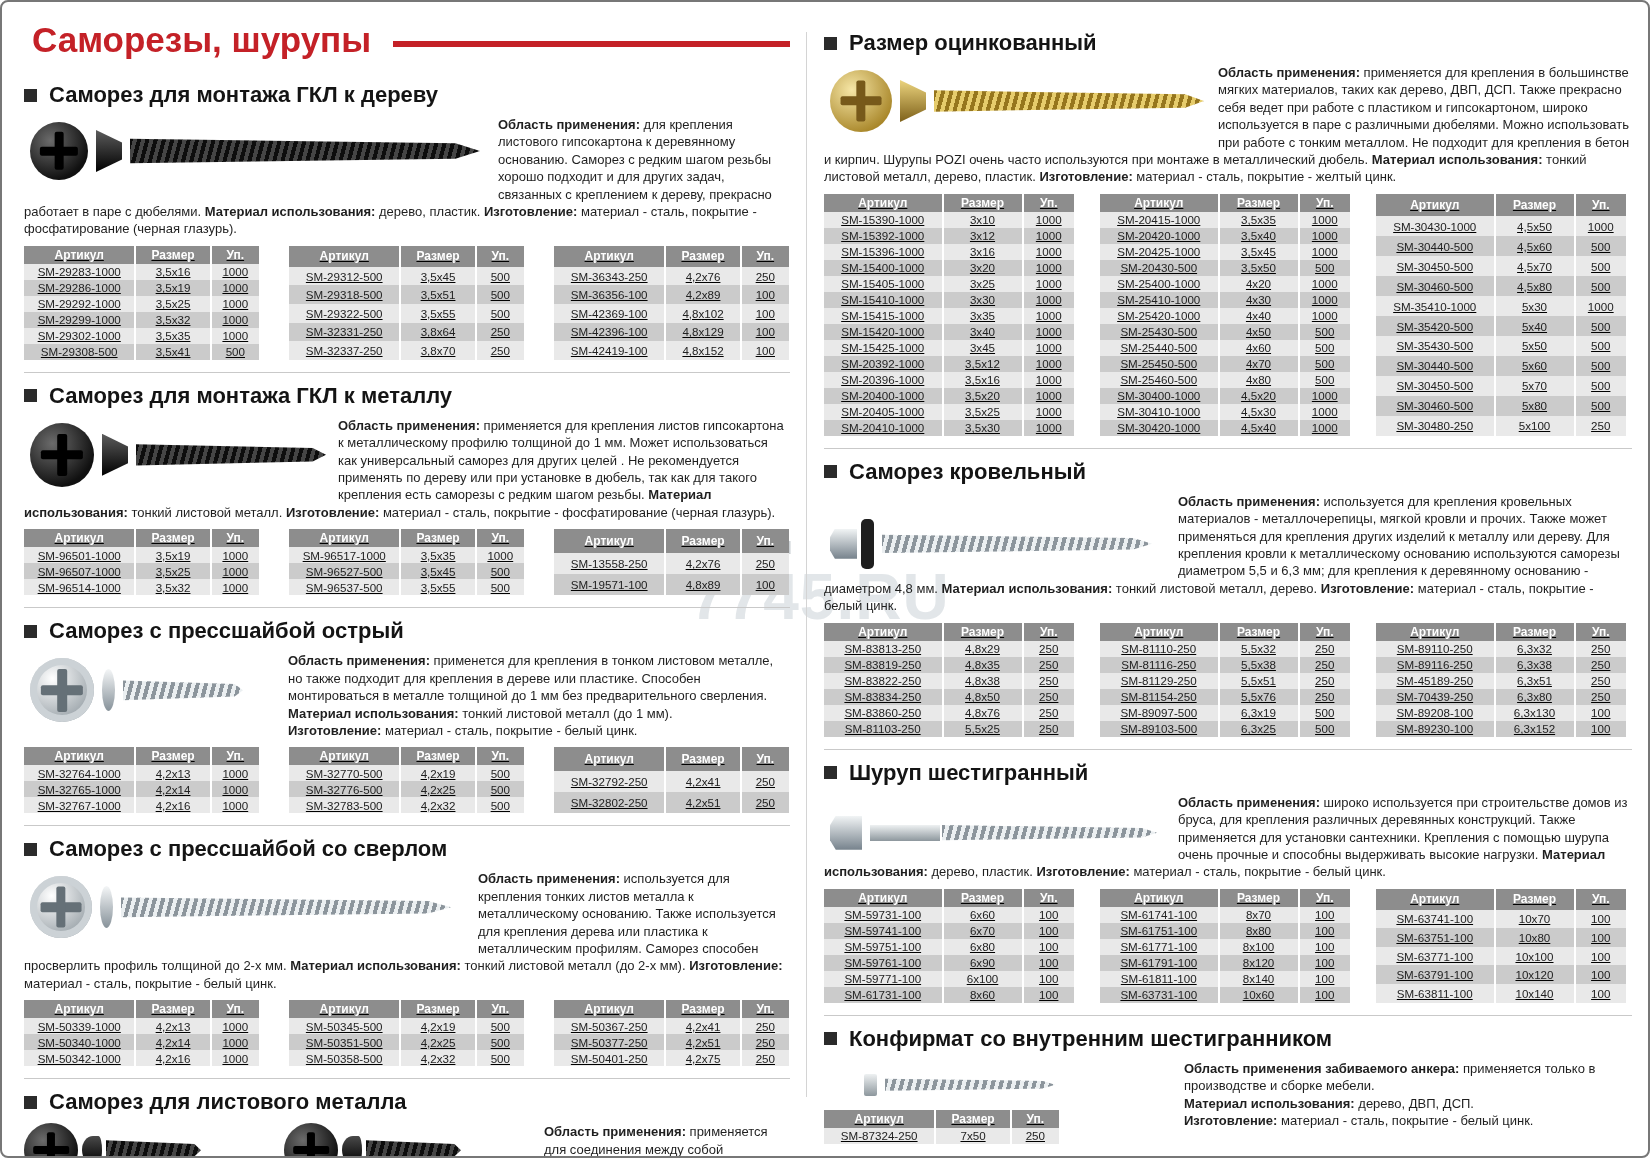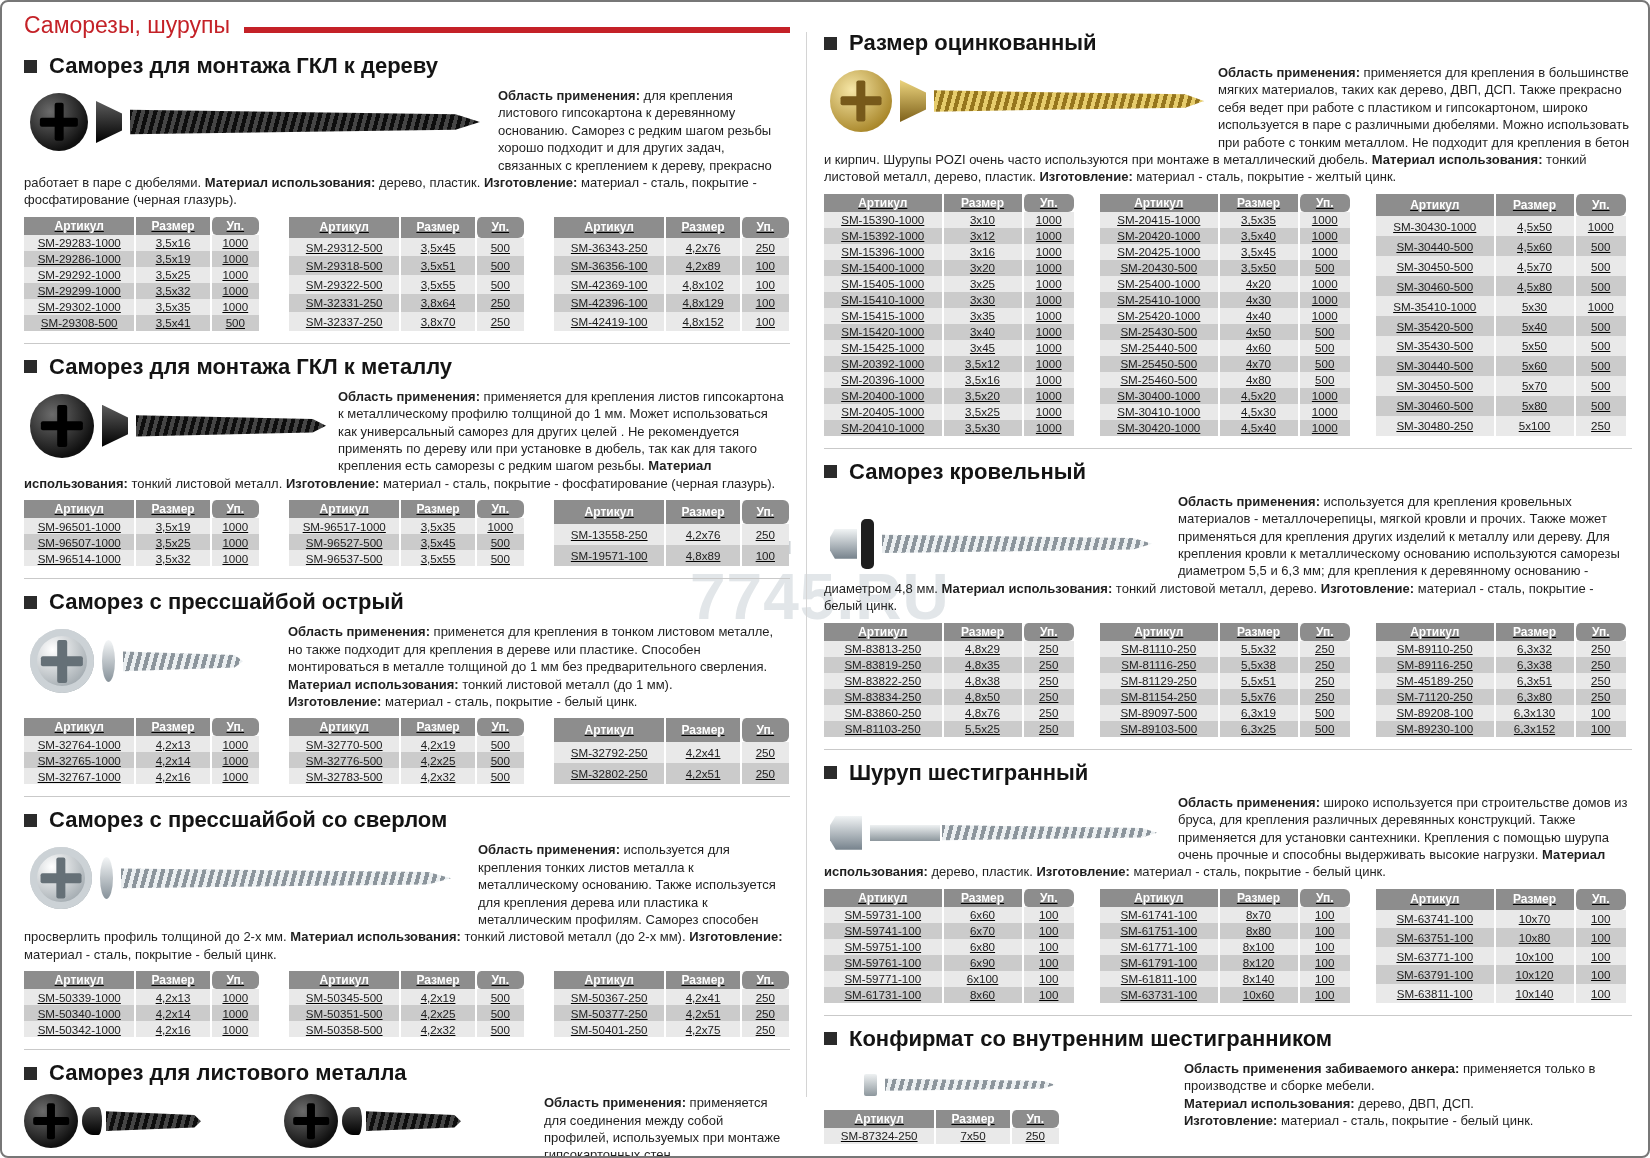--- a/index.html
+++ b/index.html
@@ -7,40 +7,40 @@
   .page{position:relative;width:1646px;height:1154px;background:#fff;border:2px solid #777;border-radius:8px;overflow:hidden;}
   .watermark{position:absolute;color:#cdd2d6;font-weight:bold;z-index:0;letter-spacing:1px;}
   .wm-small{left:700px;top:530px;font-size:24px;}
   .wm-large{left:688px;top:558px;font-size:64px;color:#e2e6e9;}
   .col{position:absolute;top:0;z-index:1;}
   .col-left{left:22px;width:766px;}
   .col-right{left:822px;width:808px;top:18px;}
   .vdiv{position:absolute;left:804px;top:30px;height:1065px;width:1px;background:#d4d4d4;z-index:0;}
   
   .title-row{display:flex;align-items:center;gap:14px;margin:10px 0 4px 0;}
-  h1{font-size:23px;color:#c42127;margin:0;font-weight:normal;letter-spacing:0;}
+  h1{font-size:35px;color:#c42127;margin:8px;font-weight:bold;letter-spacing:0;}
   .title-rule{flex:1;height:6px;background:#c42127;margin-top:8px;}
   
   .sec{padding:10px 0 12px 0;border-top:1px solid #c9c9c9;}
   .sec.first{border-top:none;}
   h2{font-size:22px;color:#141414;margin:0 0 8px 0;font-weight:bold;display:flex;align-items:center;gap:12px;}
   .bullet{width:13px;height:13px;background:#2b2b2b;display:inline-block;flex:none;}
   .sec-body{overflow:hidden;margin-bottom:8px;}
   .art{display:flex;align-items:center;gap:8px;float:left;margin:6px 18px 6px 6px;}
   .art-block{float:none;margin:0;}
   .desc{font-size:13px;line-height:1.34;color:#1f1f1f;margin:0;}
   .tables{display:flex;gap:30px;}
   .tables-right{gap:26px;}
   
   .tbl{border-collapse:separate;border-spacing:0;width:235px;font-size:11.6px;flex:none;text-decoration:underline;}
   .tbl-w{width:250px;}
   .tbl th{background:#8d8d8d;color:#fff;padding:2px 3px;font-size:12px;font-weight:bold;}
   .tbl td{padding:1.5px 3px;text-align:center;color:#222;}
   .tbl th+th,.tbl td+td{border-left:2px solid #fff;}
-  .tbl th:nth-child(1){width:47%;} .tbl th:nth-child(2){width:32%;} .tbl th:nth-child(3){width:21%;border-radius:6px;}
+  .tbl th:nth-child(1){width:47%;} .tbl th:nth-child(2){width:32%;} .tbl th:nth-child(3){width:21%;}
   .tbl tr:nth-child(even) td{background:#e9e9e9;}
   .tbl tr:nth-child(odd) td{background:#cbcbcb;}
   
   .headface{border-radius:50%;position:relative;flex:none;--cross:#000;}
   .headface::before,.headface::after{content:"";position:absolute;left:50%;top:50%;transform:translate(-50%,-50%);background:var(--cross);border-radius:2px;}
   .headface::before{width:66%;height:15%;} .headface::after{width:15%;height:66%;}
   .hf-black{background:radial-gradient(circle at 35% 32%, #6b6b6b, #101010 72%);--cross:#000;}
   .hf-zinc{background:radial-gradient(circle at 35% 32%, #ffffff, #98a1a7 76%);--cross:#657077;box-shadow:inset 0 0 0 7px #ccd2d6;}
   .hf-gold{background:radial-gradient(circle at 35% 32%, #f6e6a6, #a9872a 76%);--cross:#77591a;}
   .csk{flex:none;clip-path:polygon(0 0,100% 30%,100% 70%,0 100%);}
@@ -832,21 +832,21 @@
                 <td>SM-89116-250</td>
                 <td>6,3x38</td>
                 <td>250</td>
               </tr>
               <tr>
                 <td>SM-45189-250</td>
                 <td>6,3x51</td>
                 <td>250</td>
               </tr>
               <tr>
-                <td>SM-71120-250</td>
+                <td>SM-70439-250</td>
                 <td>6,3x80</td>
                 <td>250</td>
               </tr>
               <tr>
                 <td>SM-89208-100</td>
                 <td>6,3x130</td>
                 <td>100</td>
               </tr>
               <tr>
                 <td>SM-89230-100</td>

